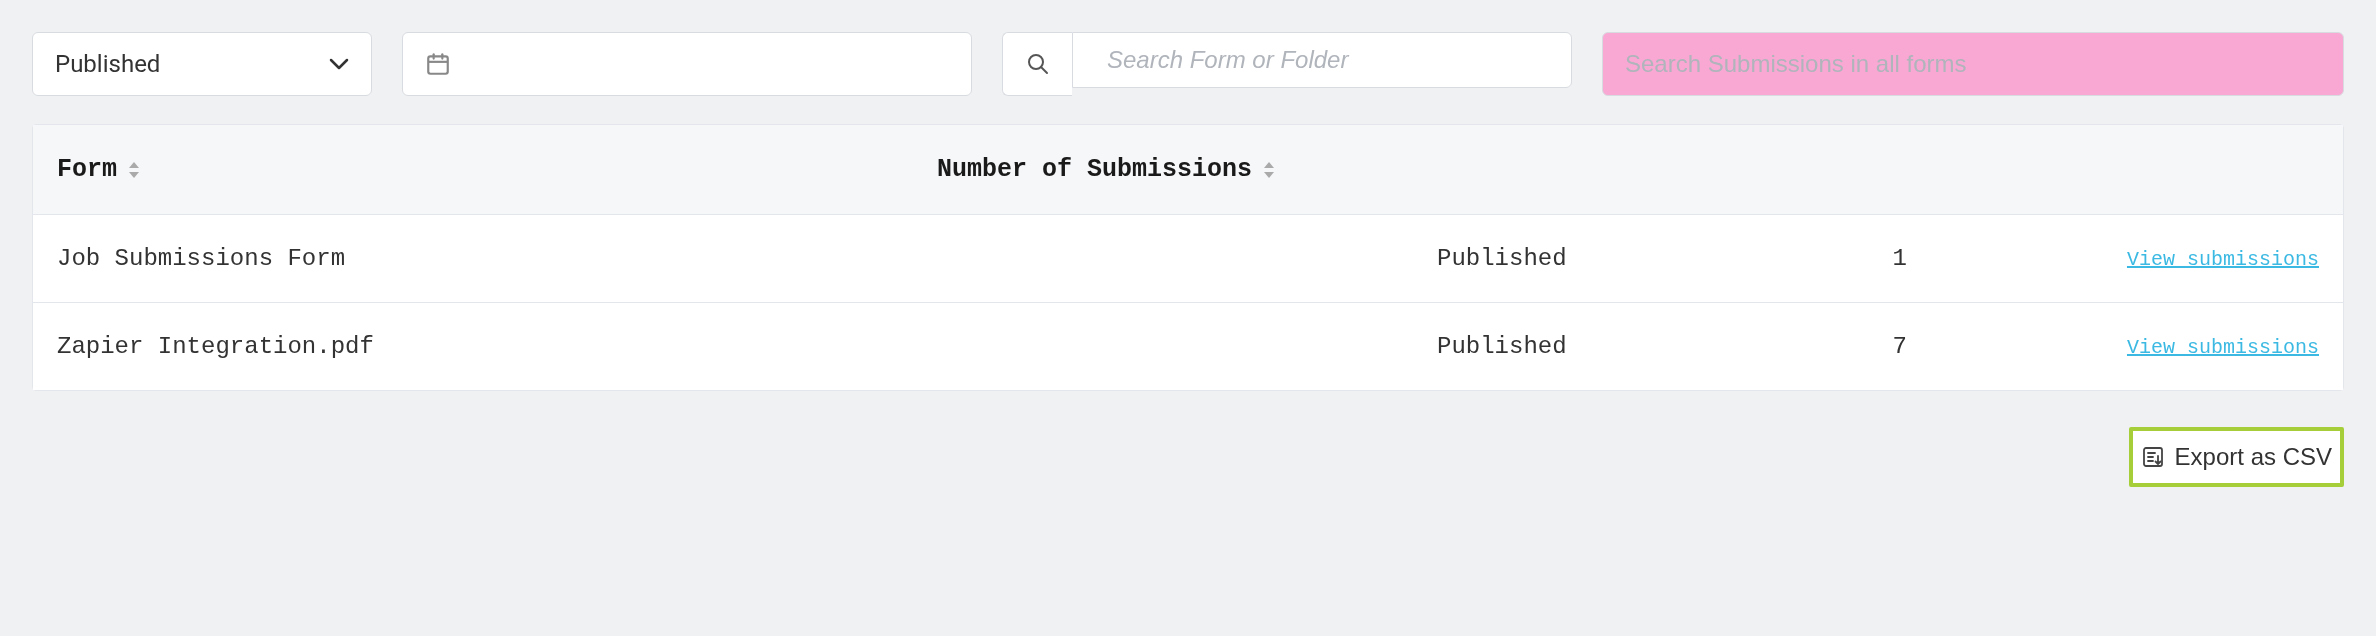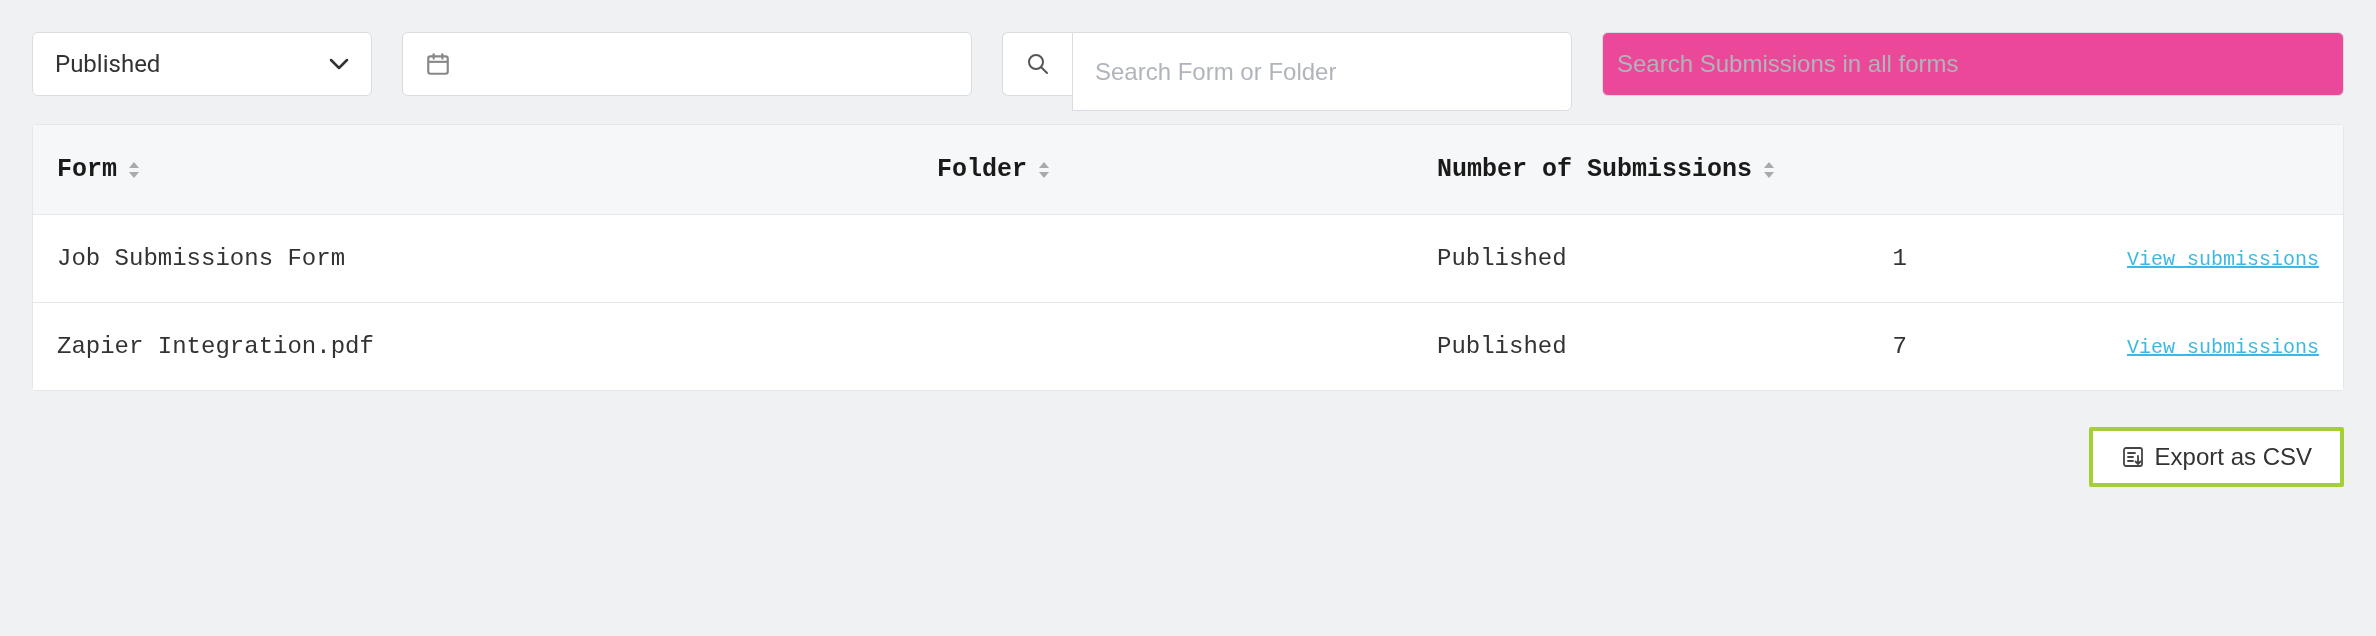--- a/index.html
+++ b/index.html
@@ -64,35 +64,36 @@
     border-radius: 6px 0 0 6px;
     width: 70px;
     height: 64px;
     border-right: none;
   }
   .search-input {
     flex: 1;
     background: #fff;
     border: 1px solid #d8dce0;
     border-radius: 0 6px 6px 0;
-    padding: 14px 22px;
-    font-size: 24px;
-    color: #333;
-    height: 79px;
+    padding: 14px 34px;
+    font-size: 24px;
+    color: #333;
+    height: 56px;
     outline: none;
+    font-style: italic;
   }
   .search-input::placeholder {
     color: #b0b4bb;
   }
   .search-submissions {
     flex: 1;
-    background: #ec4899;
+    background: #f9a8d4;
     border: 1px solid #d8dce0;
     border-radius: 6px;
-    padding: 14px 14px;
+    padding: 14px 22px;
     font-size: 24px;
     color: #333;
     height: 64px;
     outline: none;
   }
   .search-submissions::placeholder {
     color: #b0b4bb;
   }
   .table {
     width: 100%;
@@ -158,21 +159,21 @@
     justify-content: flex-end;
     margin-top: 36px;
   }
   .export-btn {
     display: flex;
     align-items: center;
     gap: 10px;
     background: #fff;
     border: 4px solid #a6ce39;
     border-radius: 2px;
-    padding: 12px 28px;
+    padding: 12px 8px;
     cursor: pointer;
     font-size: 24px;
     color: #333;
   }
   svg { display: block; }
 </style>
 </head>
 <body>
 
 <div class="container">
@@ -213,29 +214,20 @@
 
     <input type="text" class="search-submissions" placeholder="Search Submissions in all forms" style="">
 
   </div>
 
   <div class="table">
 
     <div class="table-header">
       <div class="th th-form">
         <span>Form</span>
-        <span class="sort-icon">
-          <svg width="14" height="18" viewBox="0 0 14 18">
-            <path d="M7 1 L12 7 L2 7 Z" fill="#aaa"></path>
-            <path d="M7 17 L2 11 L12 11 Z" fill="#aaa"></path>
-          </svg>
-        </span>
-      </div>
-      <div class="th th-folder">
-        <span>Folder</span>
         <span class="sort-icon">
           <svg width="14" height="18" viewBox="0 0 14 18">
             <path d="M7 1 L12 7 L2 7 Z" fill="#aaa"></path>
             <path d="M7 17 L2 11 L12 11 Z" fill="#aaa"></path>
           </svg>
         </span>
       </div>
       <div class="th th-submissions">
         <span>Number of Submissions</span>
         <span class="sort-icon">

